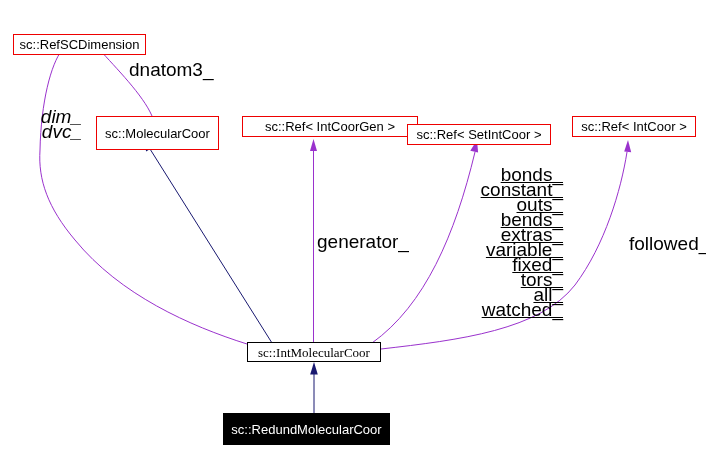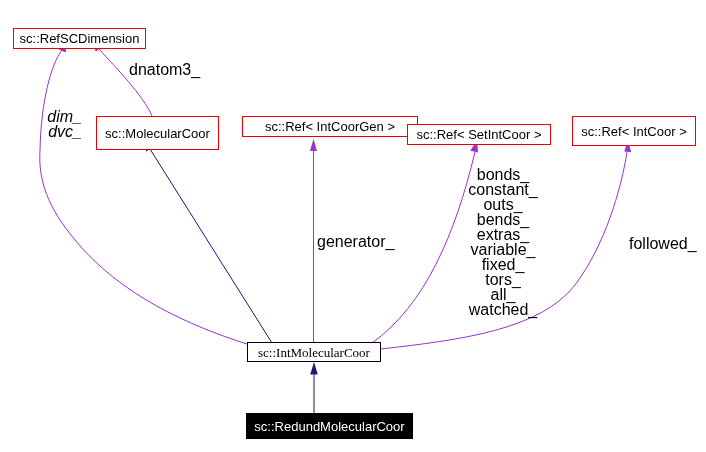--- a/index.html
+++ b/index.html
@@ -21,26 +21,26 @@
     line-height:19px;
     text-align:center;
     white-space:nowrap;
     display:flex;align-items:center;justify-content:center;
   }
   .node--plain{border-color:#000000;font-family:Liberation Serif, serif;}
   .node--current{background:#000000;border-color:#000000;color:#ffffff;}
   .elabel{
     position:absolute;
     color:#000000;
-    font-size:16px;
+    font-size:19px;
     line-height:15px;
     white-space:pre-line;
   }
   .elabel--right{text-align:right;}
-  .elabel--center{text-align:center;}
+  .elabel--center{text-align:right;text-decoration:underline;}
 </style>
 </head>
 <body>
 
 <div id="canvas">
 
   <svg id="edges" viewBox="0 0 706 452" xmlns="http://www.w3.org/2000/svg">
 
     <g>
       <path d="M247,344 C190,326 120,295 75,240 C48,208 38,180 40,150 C41,102 51,64 62,50" fill="none" stroke="#9a32cd" stroke-width="1"></path>
@@ -71,33 +71,33 @@
       <path d="M272,343 L150,149" fill="none" stroke="#191970" stroke-width="1"></path>
       <polygon points="143,138 153.8,146.6 146.2,151.4" fill="#191970"></polygon>
     </g>
 
     <g>
       <path d="M314,413 L314,374" fill="none" stroke="#191970" stroke-width="1"></path>
       <polygon points="314,362 310.2,374.5 317.8,374.5" fill="#191970"></polygon>
     </g>
   </svg>
 
-  <div class="node" style="left:13px;top:28px;width:133px;height:21px;">sc::RefSCDimension</div>
+  <div class="node" style="left:13px;top:34px;width:133px;height:21px;">sc::RefSCDimension</div>
 
   <div class="node" style="left:96px;top:116px;width:123px;height:34px;">sc::MolecularCoor</div>
 
   <div class="node" style="left:242px;top:116px;width:176px;height:21px;">sc::Ref&lt; IntCoorGen &gt;</div>
 
   <div class="node" style="left:407px;top:124px;width:144px;height:21px;">sc::Ref&lt; SetIntCoor &gt;</div>
 
-  <div class="node" style="left:572px;top:116px;width:124px;height:30px;">sc::Ref&lt; IntCoor &gt;</div>
+  <div class="node" style="left:572px;top:116px;width:124px;height:21px;">sc::Ref&lt; IntCoor &gt;</div>
 
   <div class="node node--plain" style="left:247px;top:342px;width:134px;height:20px;">sc::IntMolecularCoor</div>
 
-  <div class="node node--current" style="left:246px;top:413px;width:167px;height:26px;">sc::RedundMolecularCoor</div>
+  <div class="node node--current" style="left:223px;top:413px;width:167px;height:32px;">sc::RedundMolecularCoor</div>
 
   <div class="elabel elabel--right" style="left:36px;top:109px;width:46px;font-style:italic;">dim_
 dvc_</div>
 
   <div class="elabel" style="left:129px;top:62px;">dnatom3_</div>
 
   <div class="elabel" style="left:317px;top:234px;">generator_</div>
 
   <div class="elabel elabel--center" style="left:443px;top:167px;width:120px;">bonds_
 constant_

